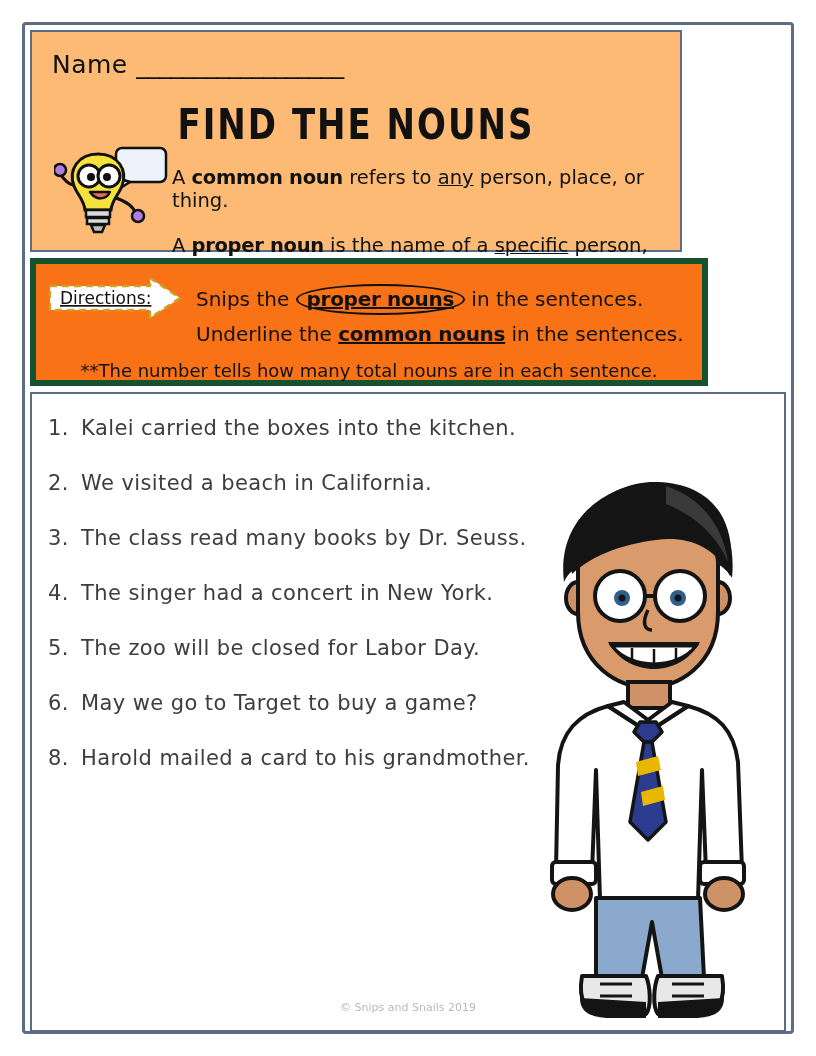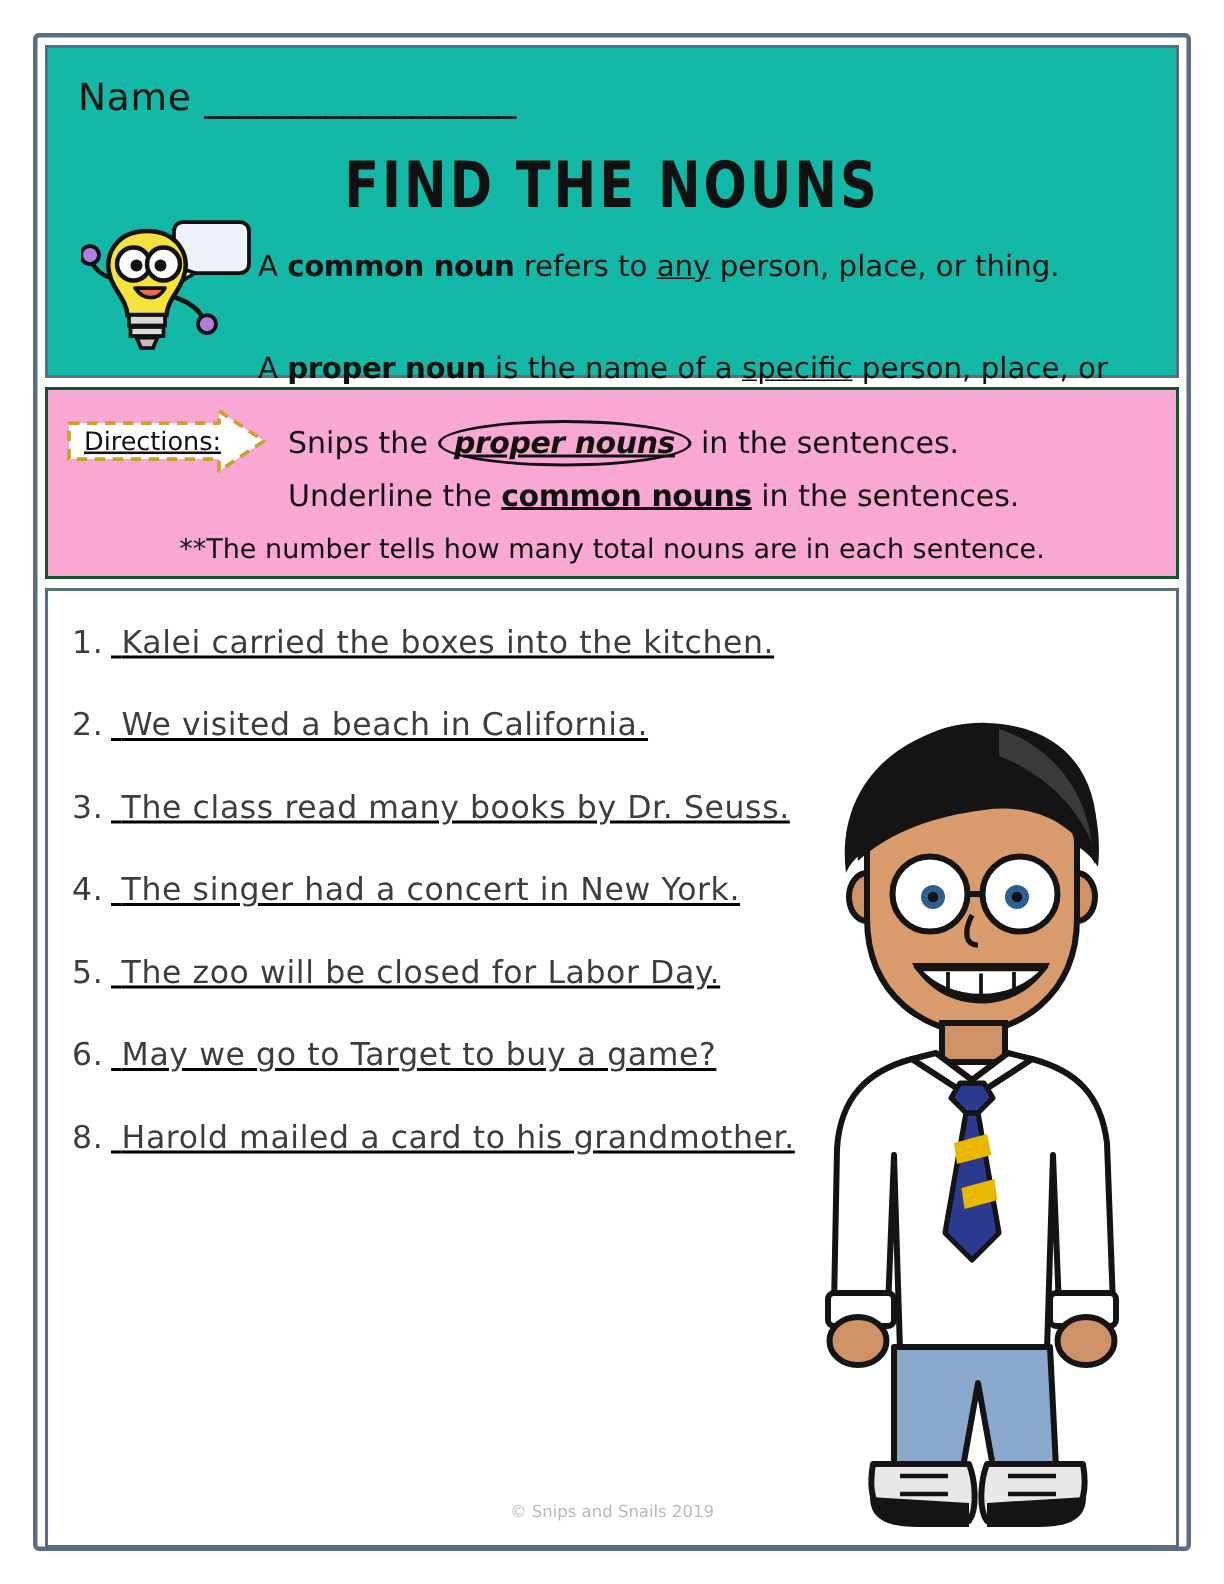--- a/index.html
+++ b/index.html
@@ -21,23 +21,23 @@
     width: 772px; height: 1012px;
     border: 3px solid #5a6d83;
     border-radius: 4px;
     background: #ffffff;
   }
 
   
   .header-box {
     position: absolute;
     left: 30px; top: 30px;
-    width: 756px; height: 222px;
+    width: 652px; height: 222px;
     border: 2px solid #5a6d83;
-    background: #14b8a6;
+    background: #fdba74;
   }
   .name-line {
     position: absolute;
     left: 20px; top: 18px;
     font-family: "DejaVu Sans", sans-serif;
     font-size: 25px;
     color: #111111;
     letter-spacing: 0.5px;
   }
   .name-line .blank {
@@ -73,23 +73,23 @@
   }
   .def1 { top: 134px; }
   .def2 { top: 202px; }
   .def-line b { font-weight: bold; letter-spacing: -0.3px; }
   .def-line u { text-decoration: underline; }
 
   
   .directions-box {
     position: absolute;
     left: 30px; top: 258px;
-    width: 756px; height: 128px;
-    border: 2px solid #14532d;
-    background: #f9a8d4;
+    width: 678px; height: 128px;
+    border: 6px solid #14532d;
+    background: #f97316;
   }
   .arrow-wrap {
     position: absolute;
     left: 10px; top: 12px;
     width: 140px; height: 44px;
   }
   .dir-line {
     position: absolute;
     font-family: "DejaVu Sans", sans-serif;
     color: #111111;
@@ -100,37 +100,35 @@
   .dir-line u { text-decoration: underline; }
   .dir-line b { font-weight: bold; letter-spacing: -0.3px; }
   .circled {
     display: inline-block;
     padding: 1px 9px 2px 9px;
     border: 2px solid #111111;
     border-radius: 50%;
     font-weight: bold;
     letter-spacing: -0.3px;
     text-decoration: underline;
-    font-style: italic;
   }
 
   
   .questions-box {
     position: absolute;
     left: 30px; top: 392px;
     width: 756px; height: 640px;
     border: 2px solid #5a6d83;
     background: #ffffff;
     overflow: hidden;
   }
   .q-list {
     position: absolute;
     left: 16px; top: 22px;
     width: 560px;
-    text-decoration: underline;
   }
   .q-item {
     font-family: "DejaVu Sans", sans-serif;
     font-size: 21px;
     color: #3d3d3d;
     margin-bottom: 31px;
     white-space: nowrap;
     letter-spacing: 0.4px;
   }
   .q-num { display: inline-block; min-width: 26px; }

